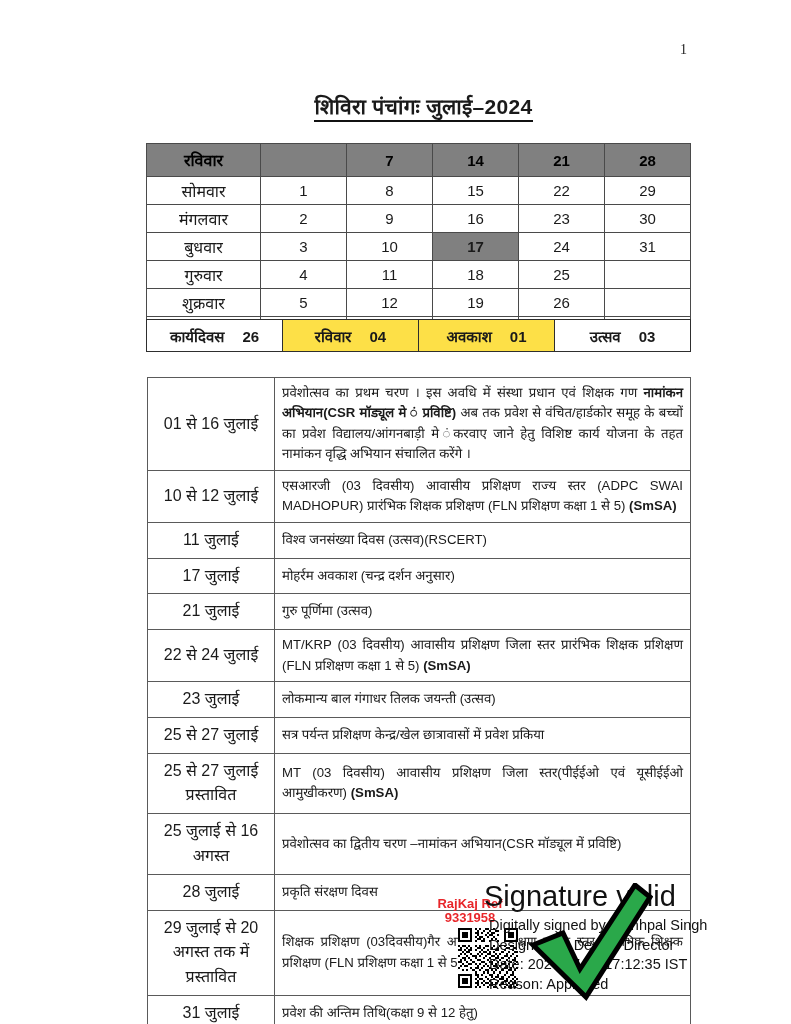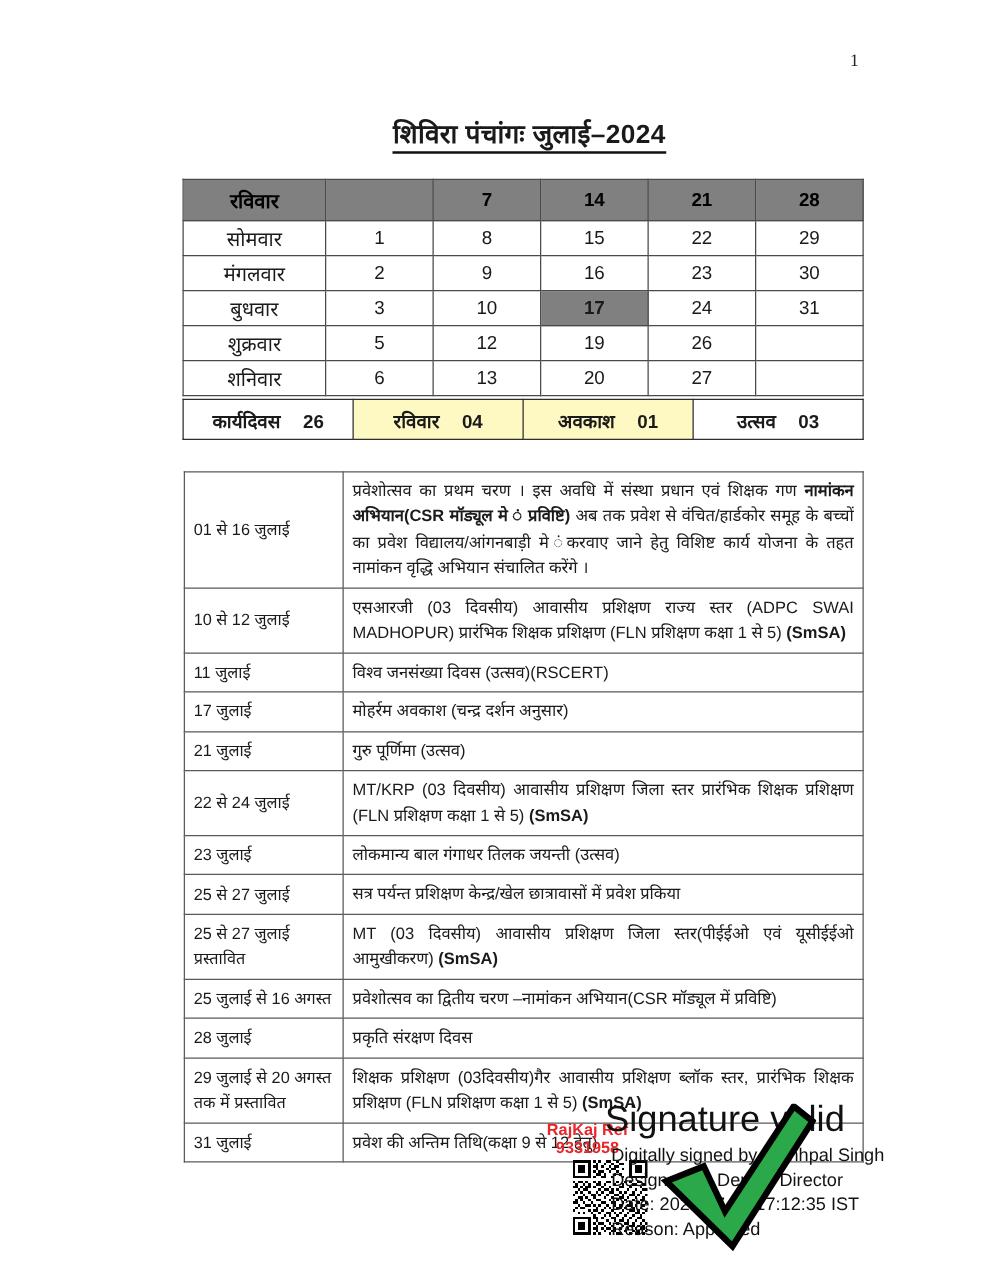--- a/index.html
+++ b/index.html
@@ -102,21 +102,21 @@
     table-layout: fixed;
   }
   .summary td {
     border: 1px solid #2e2e2e;
     height: 27px;
     text-align: center;
     font-size: 15px;
     font-weight: bold;
     padding: 2px 3px;
   }
-  .summary td.s-gray { background: #fef9c3; }
+  .summary td.s-gray { background: #fde047; }
   .summary td.s-white { background: #ffffff; }
   .sum-label { margin-right: 18px; }
 
   
   .events {
     position: absolute;
     top: 377px;
     left: 147px;
     width: 543px;
     border-collapse: collapse;
@@ -126,21 +126,22 @@
   .events col.c-desc { width: 416px; }
   .events td {
     border: 1px solid #5a5a5a;
     vertical-align: middle;
     padding: 5px 7px;
     font-size: 13.2px;
     line-height: 1.55;
     font-family: "Liberation Sans", sans-serif;
   }
   .events td.date {
-    font-size: 13px;
+    text-align: center;
+    font-size: 16px;
   }
   .events td.desc {
     text-align: justify;
     text-justify: inter-word;
     margin-left: 36px;
   }
   .events tr.bold td { font-weight: normal; }
 
   
   .sig-layer {
@@ -243,20 +244,28 @@
           <td class="cal-num">23</td>
           <td class="cal-num">30</td>
         </tr>
         <tr>
           <td class="dayname">बुधवार</td>
           <td class="cal-num">3</td>
           <td class="cal-num">10</td>
           <td class="cal-num cell-hi">17</td>
           <td class="cal-num">24</td>
           <td class="cal-num">31</td>
+        </tr>
+        <tr>
+          <td class="dayname">गुरुवार</td>
+          <td class="cal-num">4</td>
+          <td class="cal-num">11</td>
+          <td class="cal-num">18</td>
+          <td class="cal-num">25</td>
+          <td class="cal-num"></td>
         </tr>
         <tr>
           <td class="dayname">शुक्रवार</td>
           <td class="cal-num">5</td>
           <td class="cal-num">12</td>
           <td class="cal-num">19</td>
           <td class="cal-num">26</td>
           <td class="cal-num"></td>
         </tr>
         <tr>

